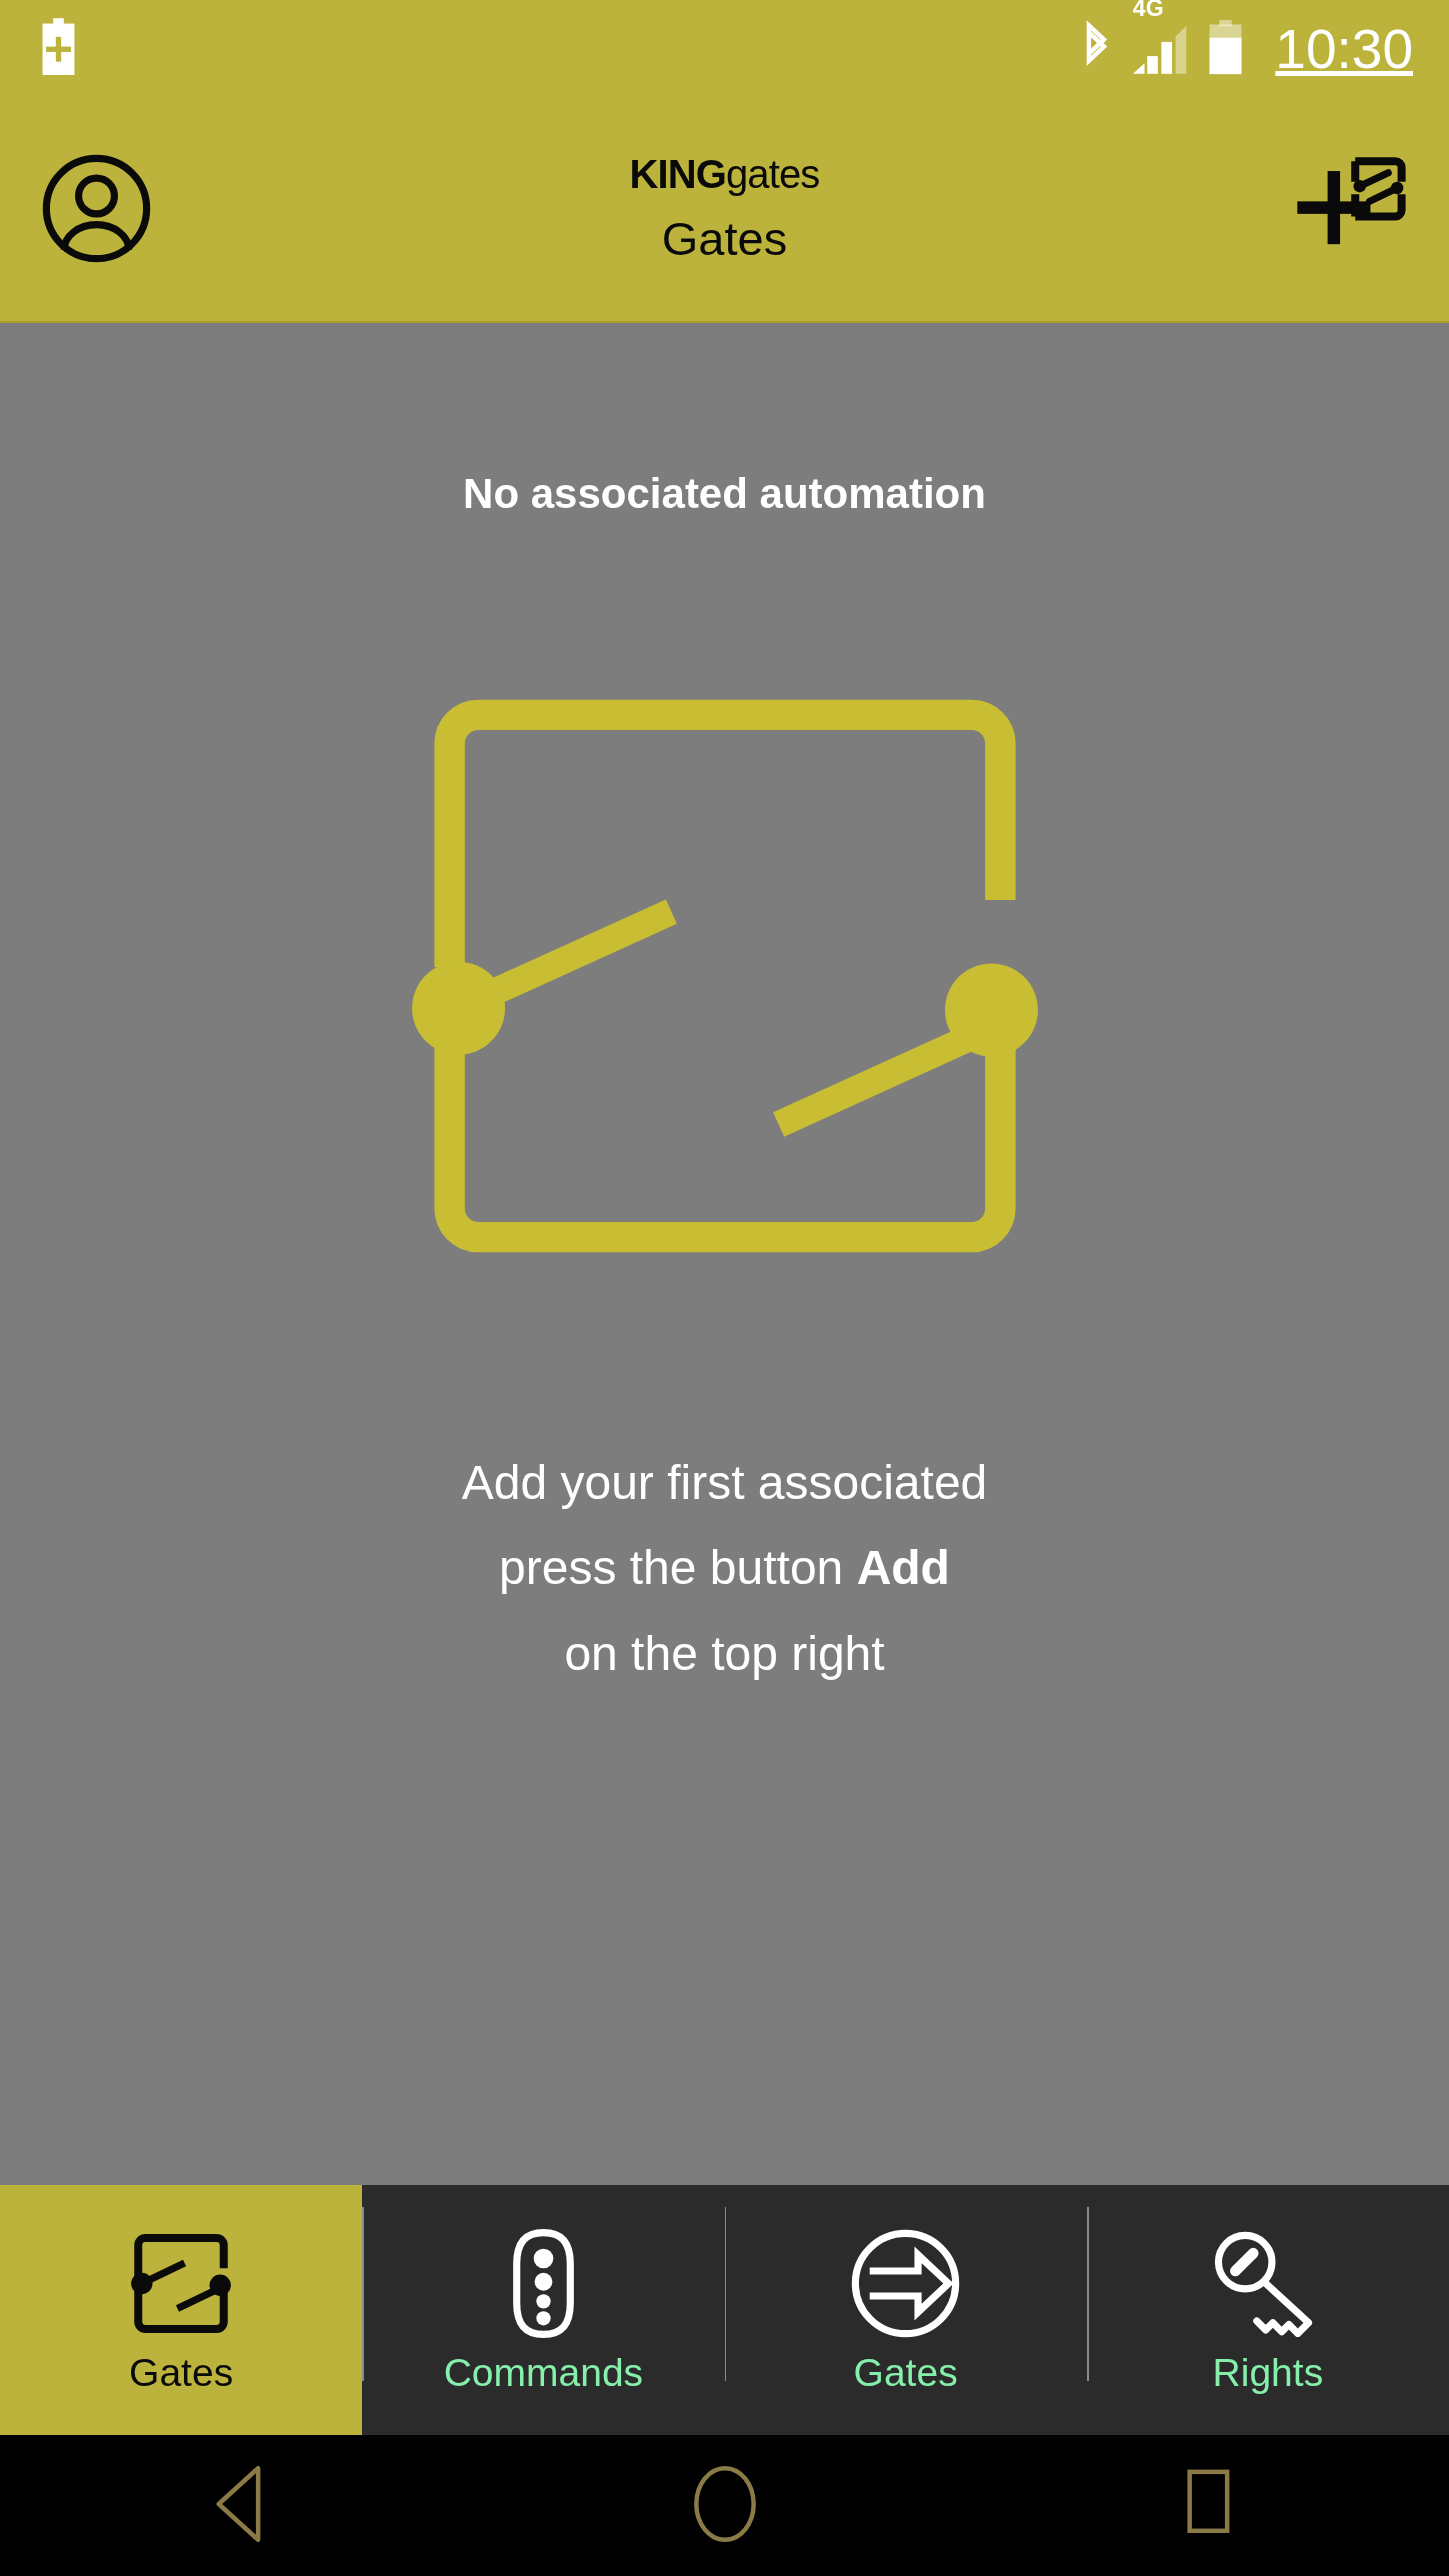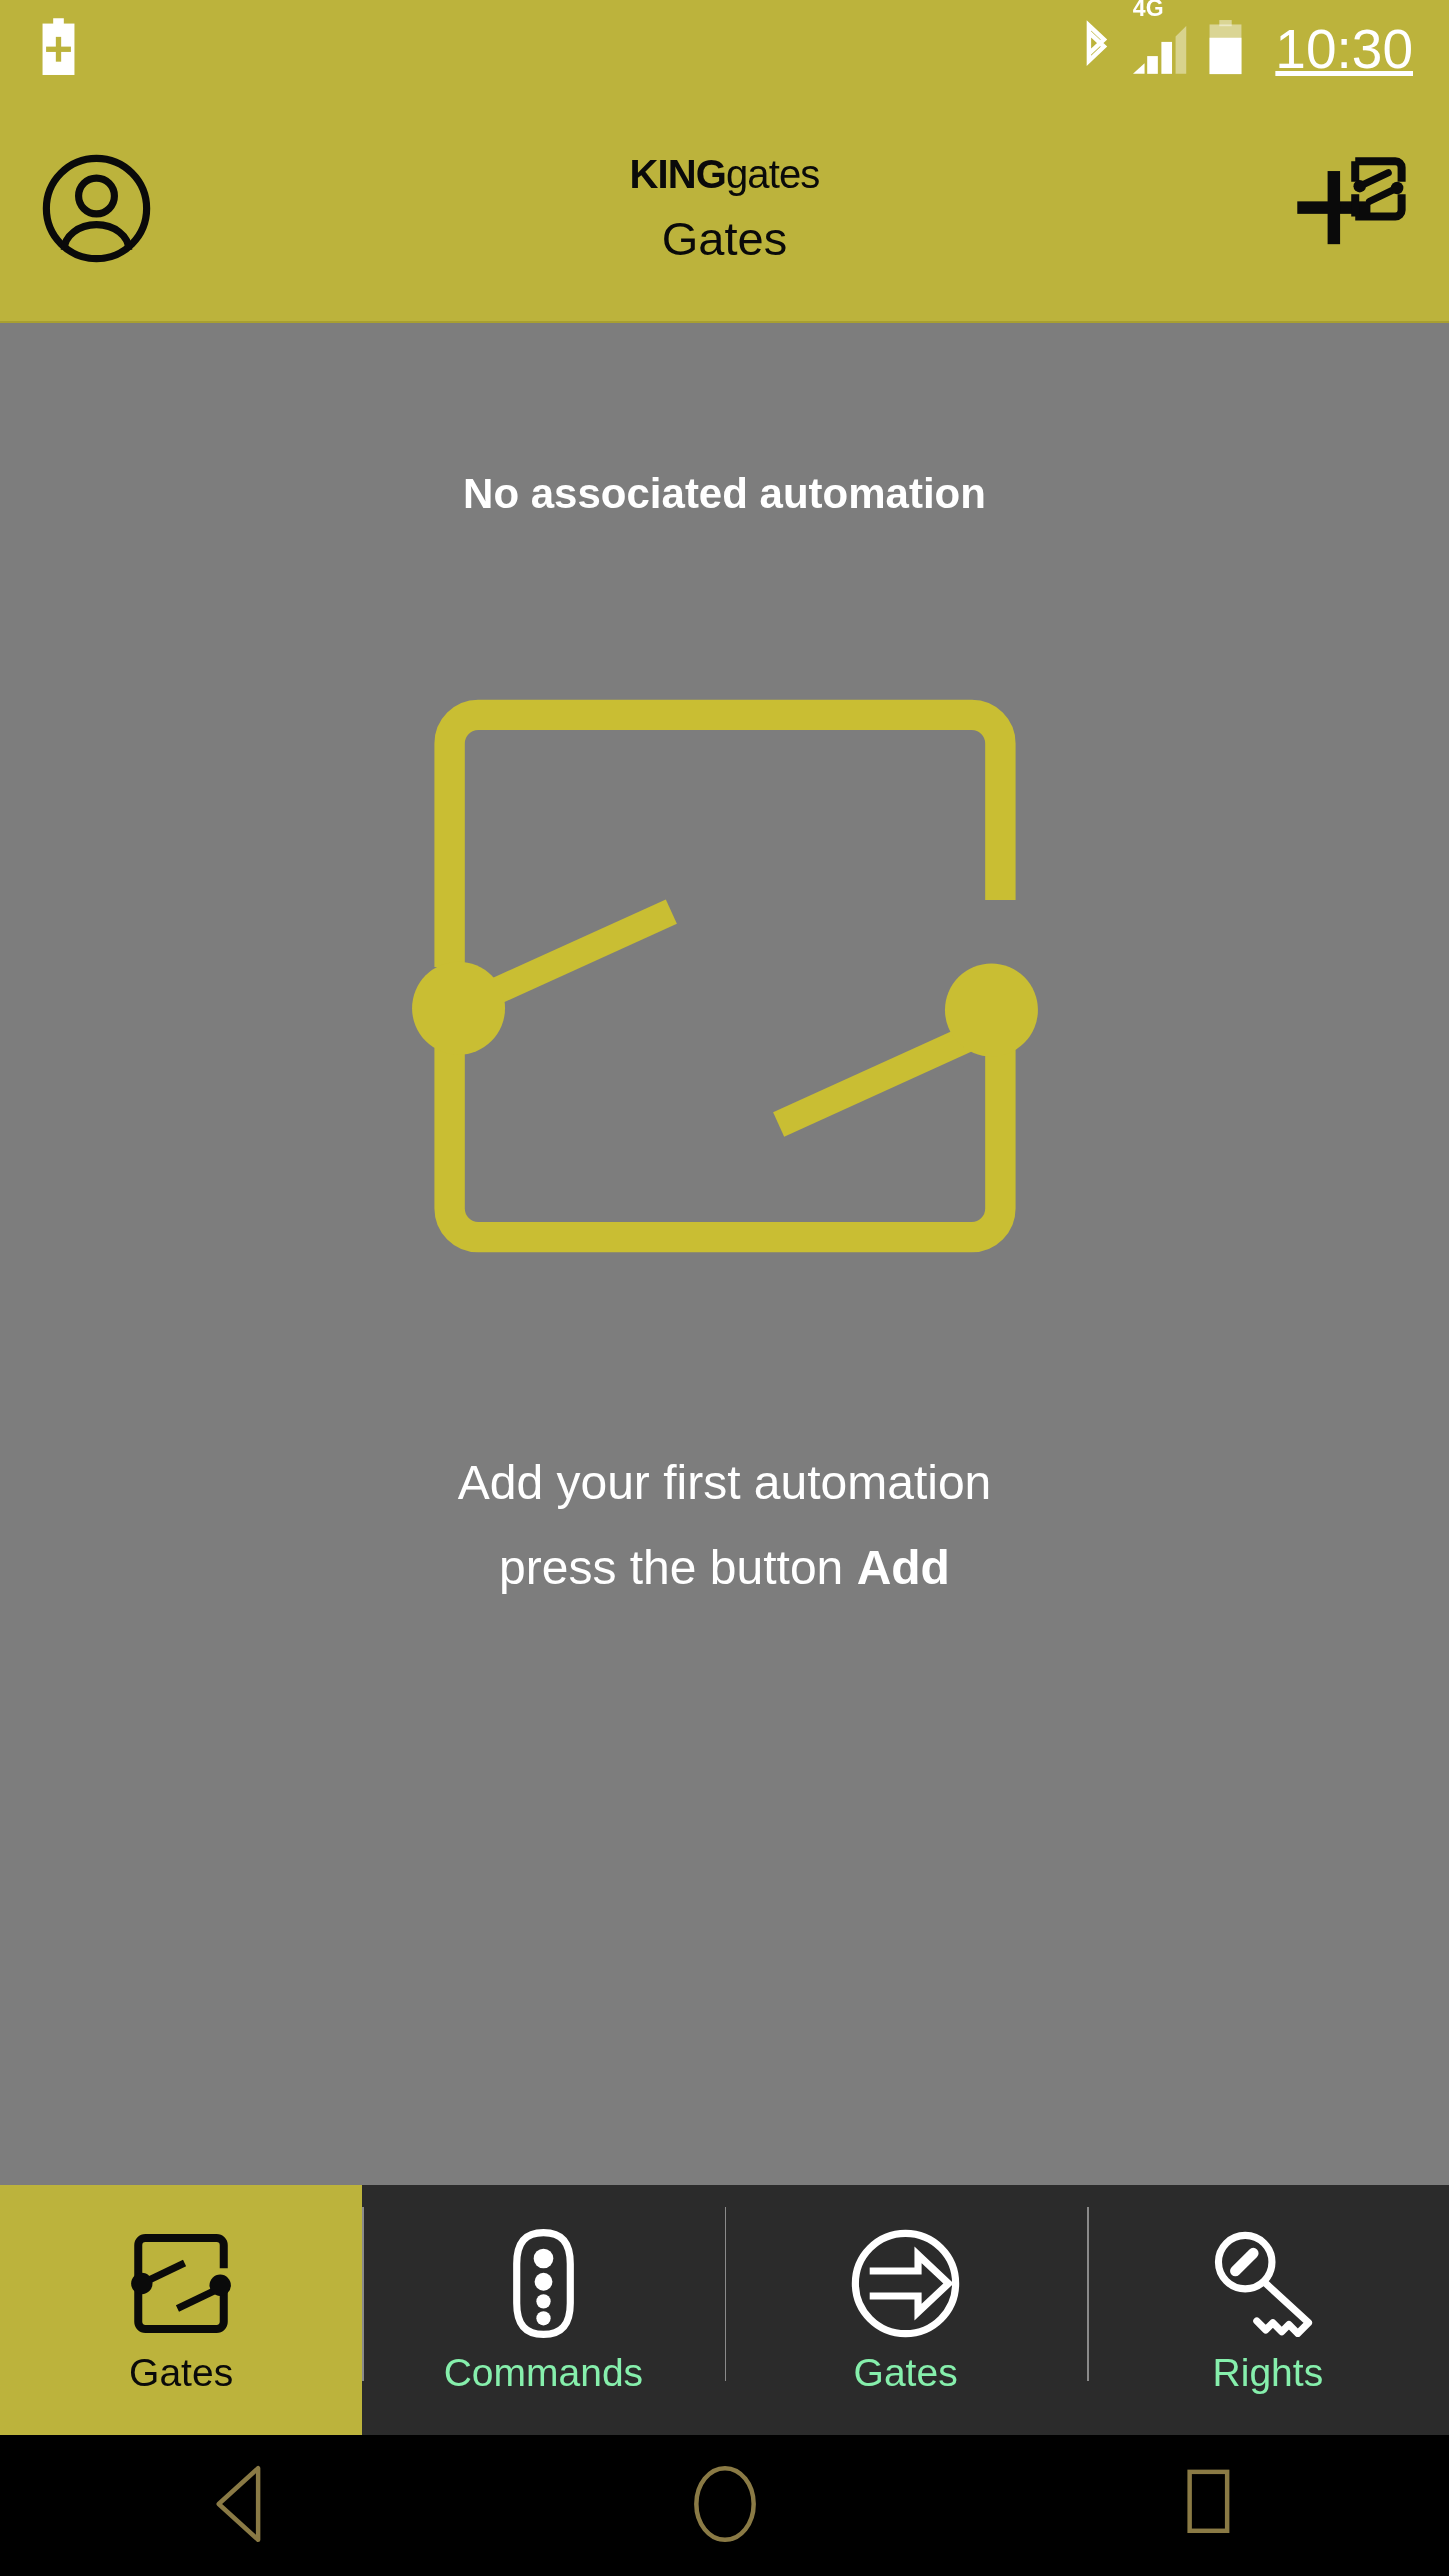--- a/index.html
+++ b/index.html
@@ -260,25 +260,26 @@
 
         <line x1="62" y1="376" x2="300" y2="268" stroke="#C9BE33" stroke-width="30" stroke-linecap="butt"></line>
         <line x1="658" y1="398" x2="420" y2="506" stroke="#C9BE33" stroke-width="30" stroke-linecap="butt"></line>
 
         <circle cx="62" cy="376" r="52" fill="#C9BE33"></circle>
         <circle cx="658" cy="378" r="52" fill="#C9BE33"></circle>
       </svg>
     </div>
 
     <div class="empty-hint">
-      <div>Add your first automation</div>
+      <div>Add your first associated</div>
       <div>
         <span>press the button</span>
         <span class="bold">Add</span>
       </div>
+      <div>on the top right</div>
     </div>
   </div>
 
   <div class="tabbar">
 
     <button class="tab active">
       <span class="tab-icon">
         <svg width="114" height="109" viewBox="0 0 128 122">
           <g fill="none" stroke="#0a0a0a" stroke-width="9" stroke-linecap="butt">
             <path d="M16 54 V18 a8 8 0 0 1 8 -8 H104 a8 8 0 0 1 8 8 V44"></path>

